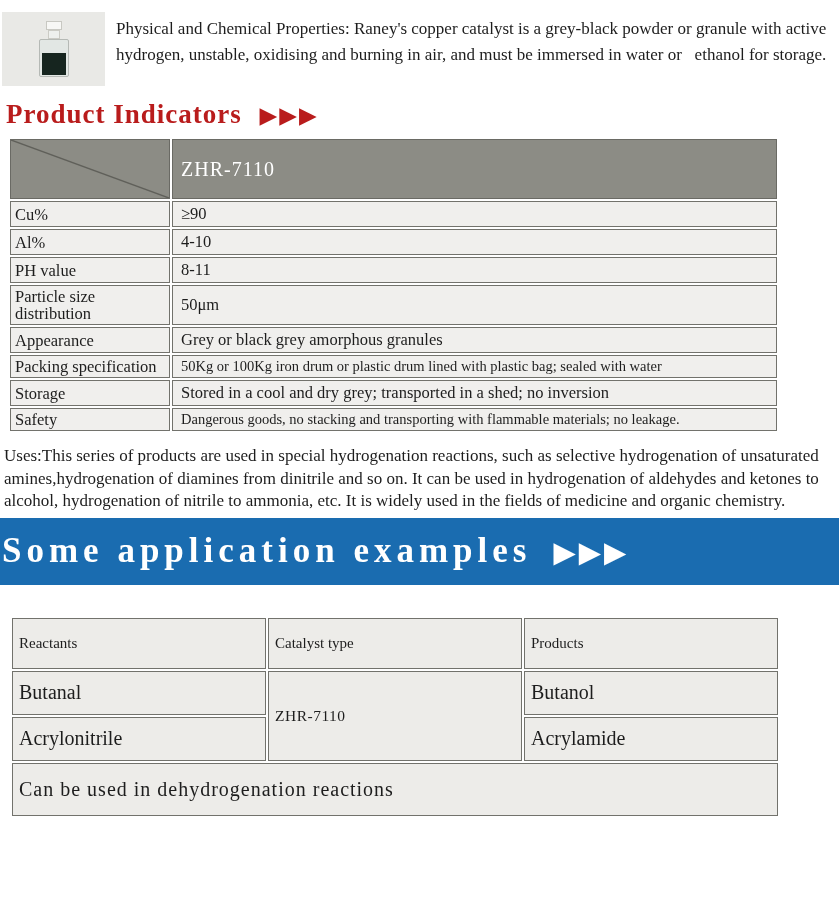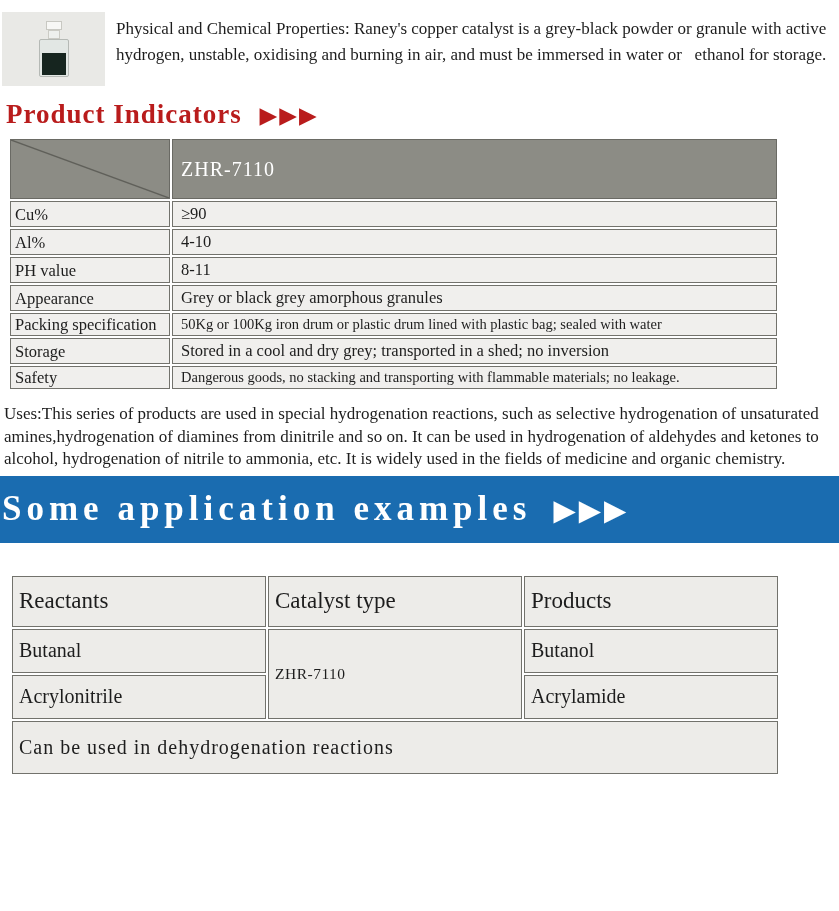--- a/index.html
+++ b/index.html
@@ -61,21 +61,21 @@
     background: #1a6cb0; color: #ffffff;
     display: flex; align-items: center;
     padding-left: 2px;
     font-size: 35px; font-weight: bold; letter-spacing: 5px;
   }
   .banner .arrows { font-size: 29px; letter-spacing: 3px; margin-left: 22px; margin-top: 2px; }
 
   
   .t2 { width: 770px; margin: 31px 0 0 10px; table-layout: fixed; }
   .t2 td { background: #edece9; font-size: 20px; height: 44px; padding: 2px 6px; }
-  .t2 tr.h2row td { font-size: 23px; height: 51px; }
+  .t2 tr.h2row td { font-size: 15px; height: 51px; }
   .t2 td.cat { font-size: 15.5px; letter-spacing: 0.5px; }
   .t2 td.foot { height: 53px; letter-spacing: 1px; }
 </style>
 </head>
 <body>
 
 <div class="page">
 
   <div class="top">
     <div class="photo">
@@ -110,20 +110,24 @@
         <td class="lab">Cu%</td>
         <td class="val">≥90</td>
       </tr>
       <tr>
         <td class="lab">Al%</td>
         <td class="val">4-10</td>
       </tr>
       <tr>
         <td class="lab">PH value</td>
         <td class="val">8-11</td>
+      </tr>
+      <tr>
+        <td class="lab">Particle size distribution</td>
+        <td class="val">50μm</td>
       </tr>
       <tr>
         <td class="lab">Appearance</td>
         <td class="val">Grey or black grey amorphous granules</td>
       </tr>
       <tr>
         <td class="lab">Packing specification</td>
         <td class="val small">50Kg or 100Kg iron drum or plastic drum lined with plastic bag; sealed with water</td>
       </tr>
       <tr>

